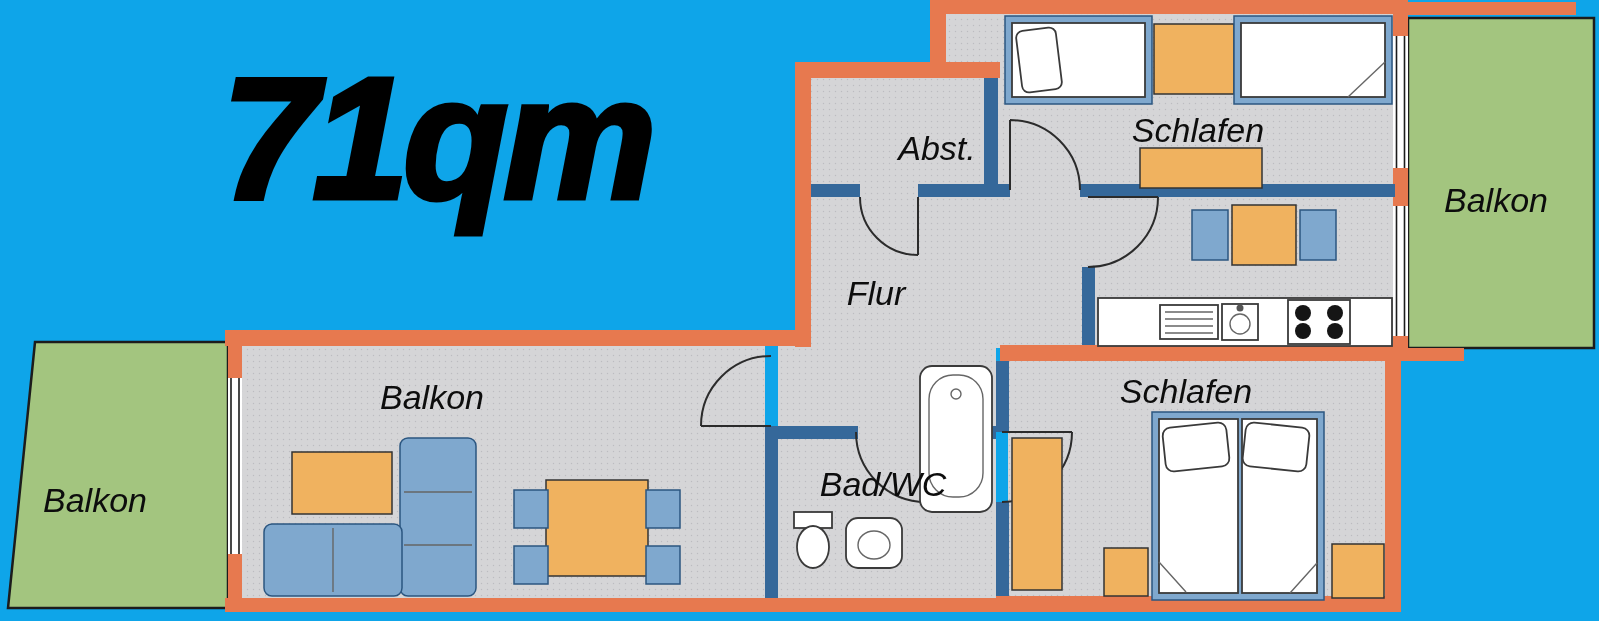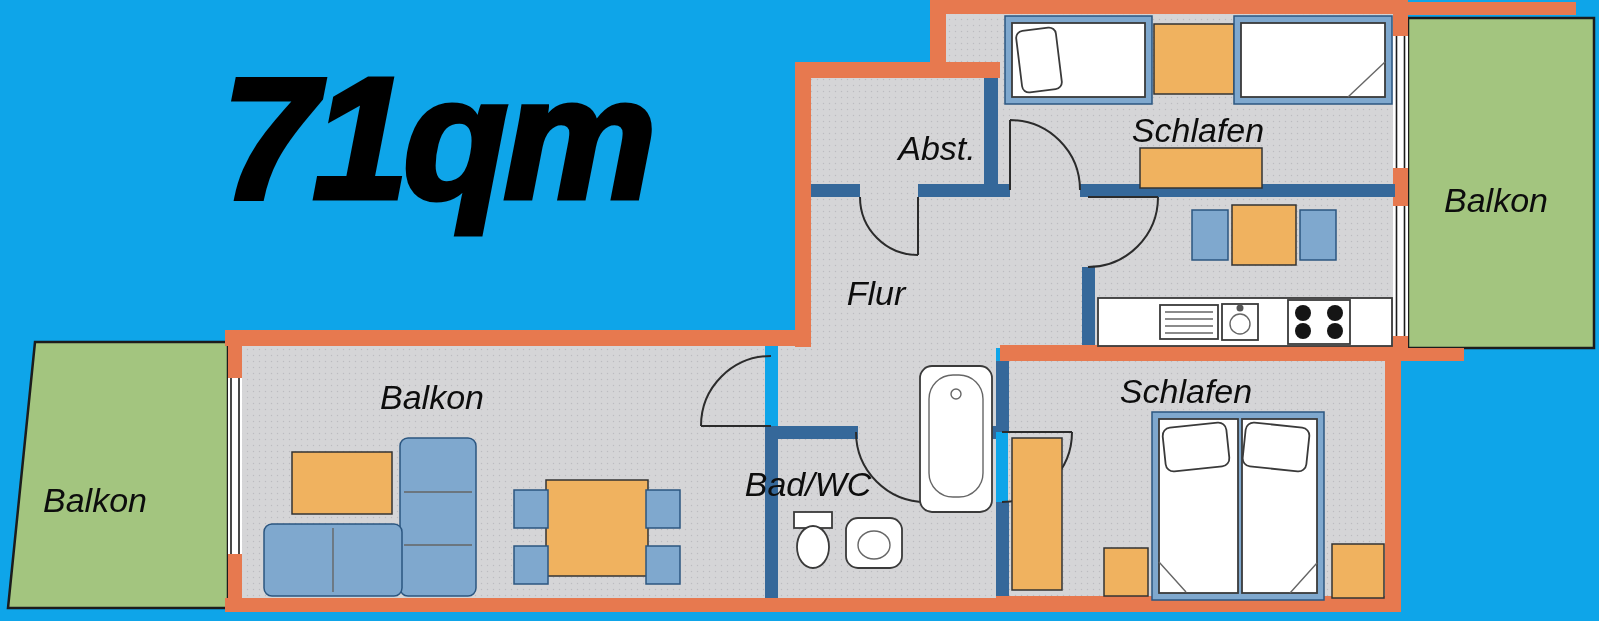--- a/index.html
+++ b/index.html
@@ -169,15 +169,15 @@
   </svg>
 
   <div class="title">71qm</div>
 
   <div class="label" style="left:937px;top:148px">Abst.</div>
   <div class="label" style="left:1198px;top:130px">Schlafen</div>
   <div class="label" style="left:1496px;top:200px">Balkon</div>
   <div class="label" style="left:876px;top:293px">Flur</div>
   <div class="label" style="left:432px;top:397px">Balkon</div>
   <div class="label" style="left:95px;top:500px">Balkon</div>
-  <div class="label" style="left:808px;top:484px">Bad/WC</div>
+  <div class="label" style="left:883px;top:484px">Bad/WC</div>
   <div class="label" style="left:1186px;top:391px">Schlafen</div>
 </div>
 
 </body></html>

